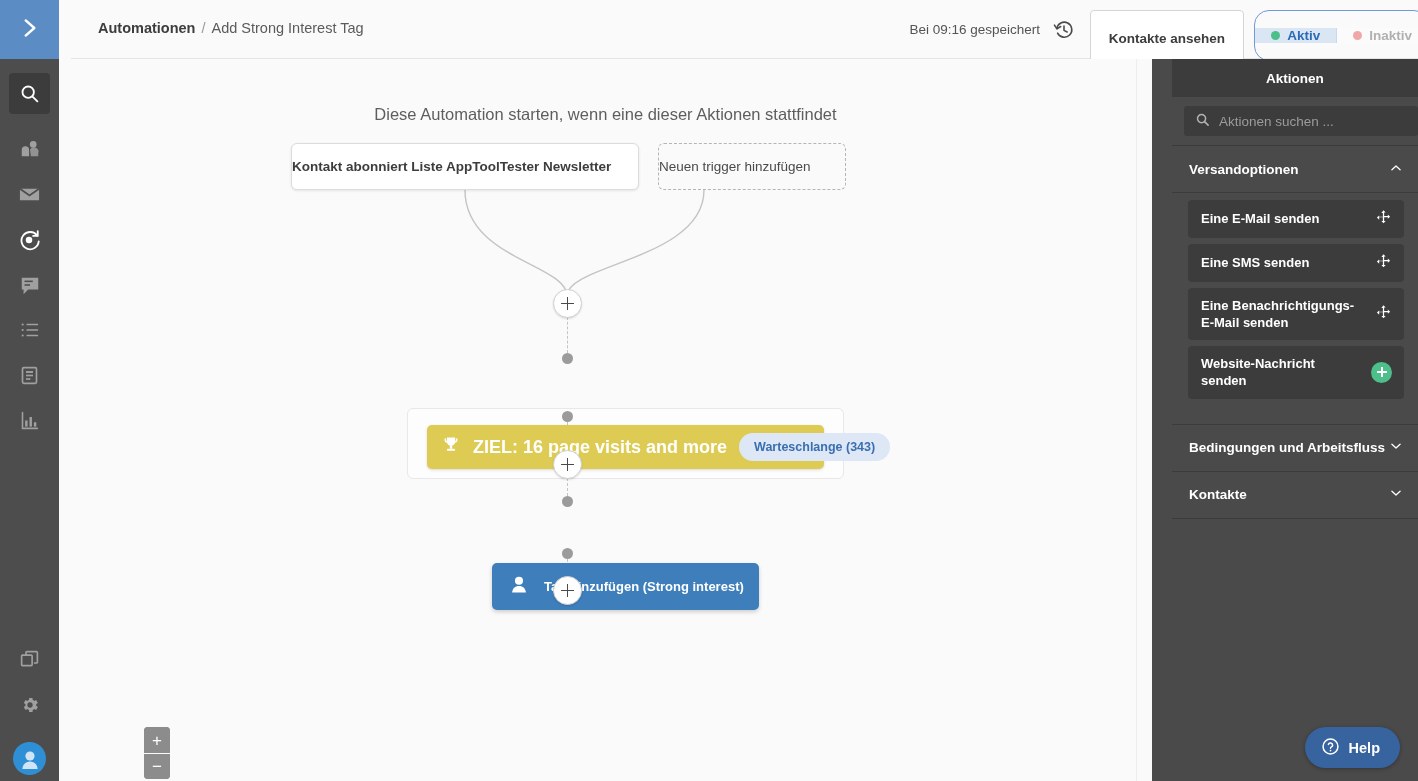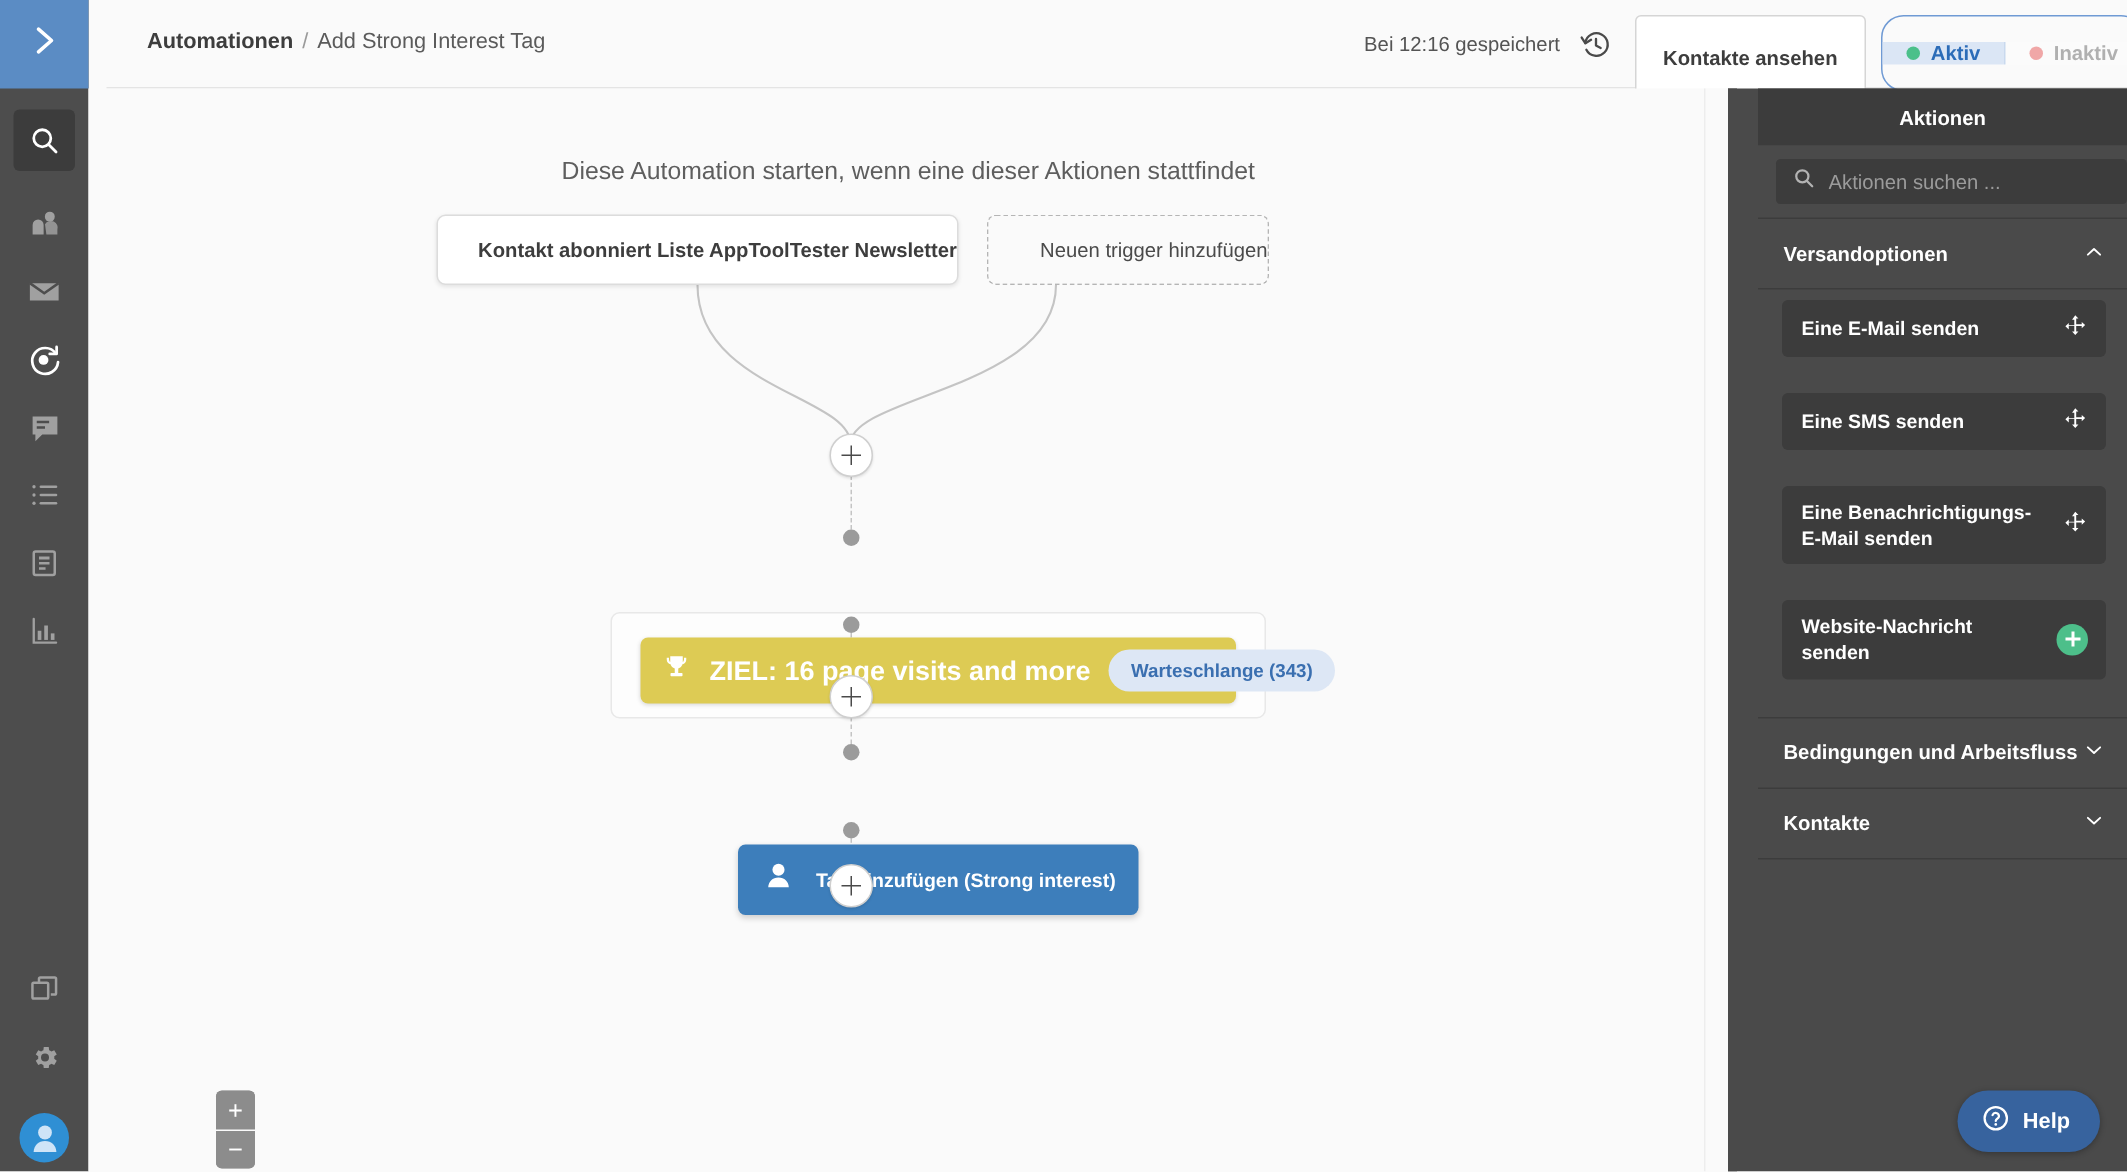--- a/index.html
+++ b/index.html
@@ -88,21 +88,21 @@
   #canvas-title {
     position: absolute; left: 0; top: 46px; width: 1093px; text-align: center;
     font-size: 16.5px; color: #5e5e5e;
   }
   
   #flow { position: absolute; left: 0; top: 0; width: 1093px; height: 722px; }
 
   .node-trigger {
     position: absolute; background: #fff; border: 1px solid #dcdcdc;
     border-radius: 6px; box-shadow: 0 1px 3px rgba(0,0,0,.09);
-    display: flex; align-items: center; justify-content: flex-end;
+    display: flex; align-items: center; justify-content: flex-start;
     font-size: 13.5px; font-weight: bold; color: #3d3d3d;
     cursor: pointer;
   }
   .node-trigger.dashed {
     border: 1px dashed #b5b5b5; box-shadow: none; background: #fafafa;
     font-weight: normal; color: #4a4a4a;
   }
 
   .plus-node {
     position: absolute; width: 29px; height: 29px; border-radius: 50%;
@@ -192,21 +192,21 @@
   #search-input::placeholder { color: #9b9b9b; }
 
   .sect-head {
     height: 47px; display: flex; align-items: center; justify-content: space-between;
     padding: 0 15px 0 17px; color: #fff; font-size: 13.5px; font-weight: bold;
     border-bottom: 1px solid #3c3c3c; cursor: pointer;
   }
   .sect-body { padding: 7px 14px 10px 16px; border-bottom: 1px solid #3c3c3c; }
   .action-item {
     background: #3c3c3c; border-radius: 4px; min-height: 38px;
-    margin-bottom: 24px; padding: 9px 12px 9px 13px;
+    margin-bottom: 6px; padding: 9px 12px 9px 13px;
     display: flex; align-items: center; justify-content: space-between; gap: 8px;
     color: #fff; font-size: 13px; font-weight: bold; cursor: pointer;
   }
   .action-item .lbl { line-height: 1.32; }
   .move-handle { flex: 0 0 auto; }
   .plus-green {
     flex: 0 0 auto; width: 21px; height: 21px; border-radius: 50%;
     background: #4dbf8a; display: flex; align-items: center; justify-content: center;
   }
   .plus-green::before, .plus-green::after { content: ""; position: absolute; background: #fff; }
@@ -344,21 +344,21 @@
           </svg>
       </span>
     </div>
   </div>
 
   <div id="topbar">
     <div id="breadcrumb">
       <span class="bc-root">Automationen</span><span class="bc-sep">/</span><span class="bc-cur">Add Strong Interest Tag</span>
     </div>
 
-    <div id="saved-text">Bei 12:16 gespeichert</div>
+    <div id="saved-text">Bei 09:16 gespeichert</div>
 
     <div id="history-icon">
       <svg width="22" height="22" viewBox="0 0 24 24" fill="none" stroke="#4a4a4a" stroke-width="1.7" stroke-linecap="round" stroke-linejoin="round">
         <path d="M4.2 10.4A8.2 8.2 0 1 1 5 15.4"></path>
         <polyline points="1.6,6.6 4.3,10.8 8.4,8.2"></polyline>
         <polyline points="12,7.6 12,12.4 15.4,14.2"></polyline>
       </svg>
     </div>
 
     <div id="view-contacts">Kontakte ansehen</div>

